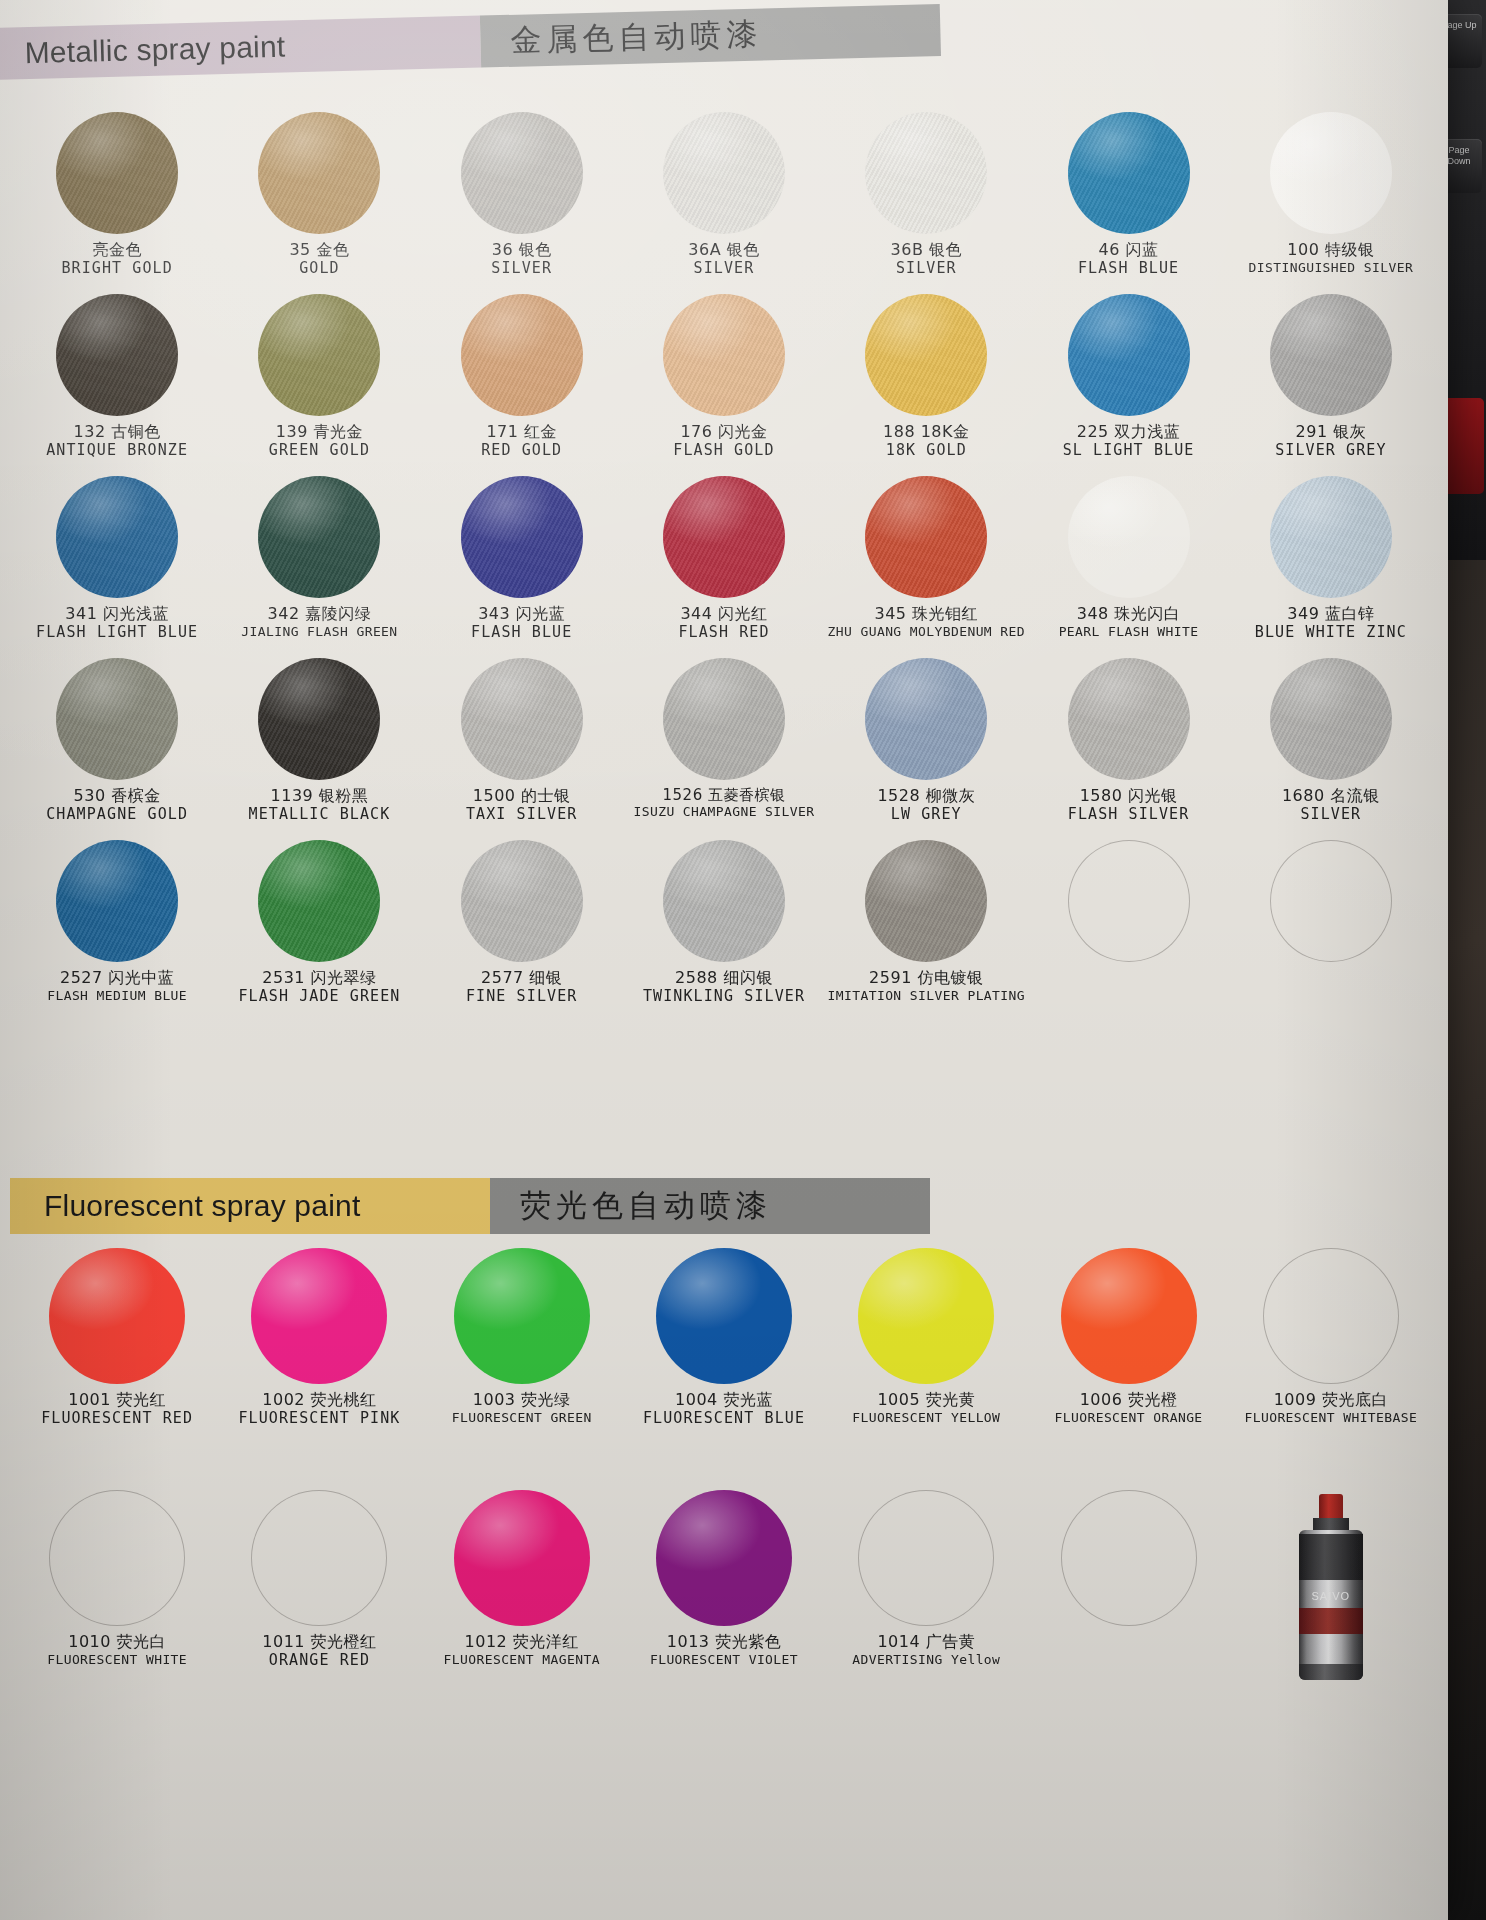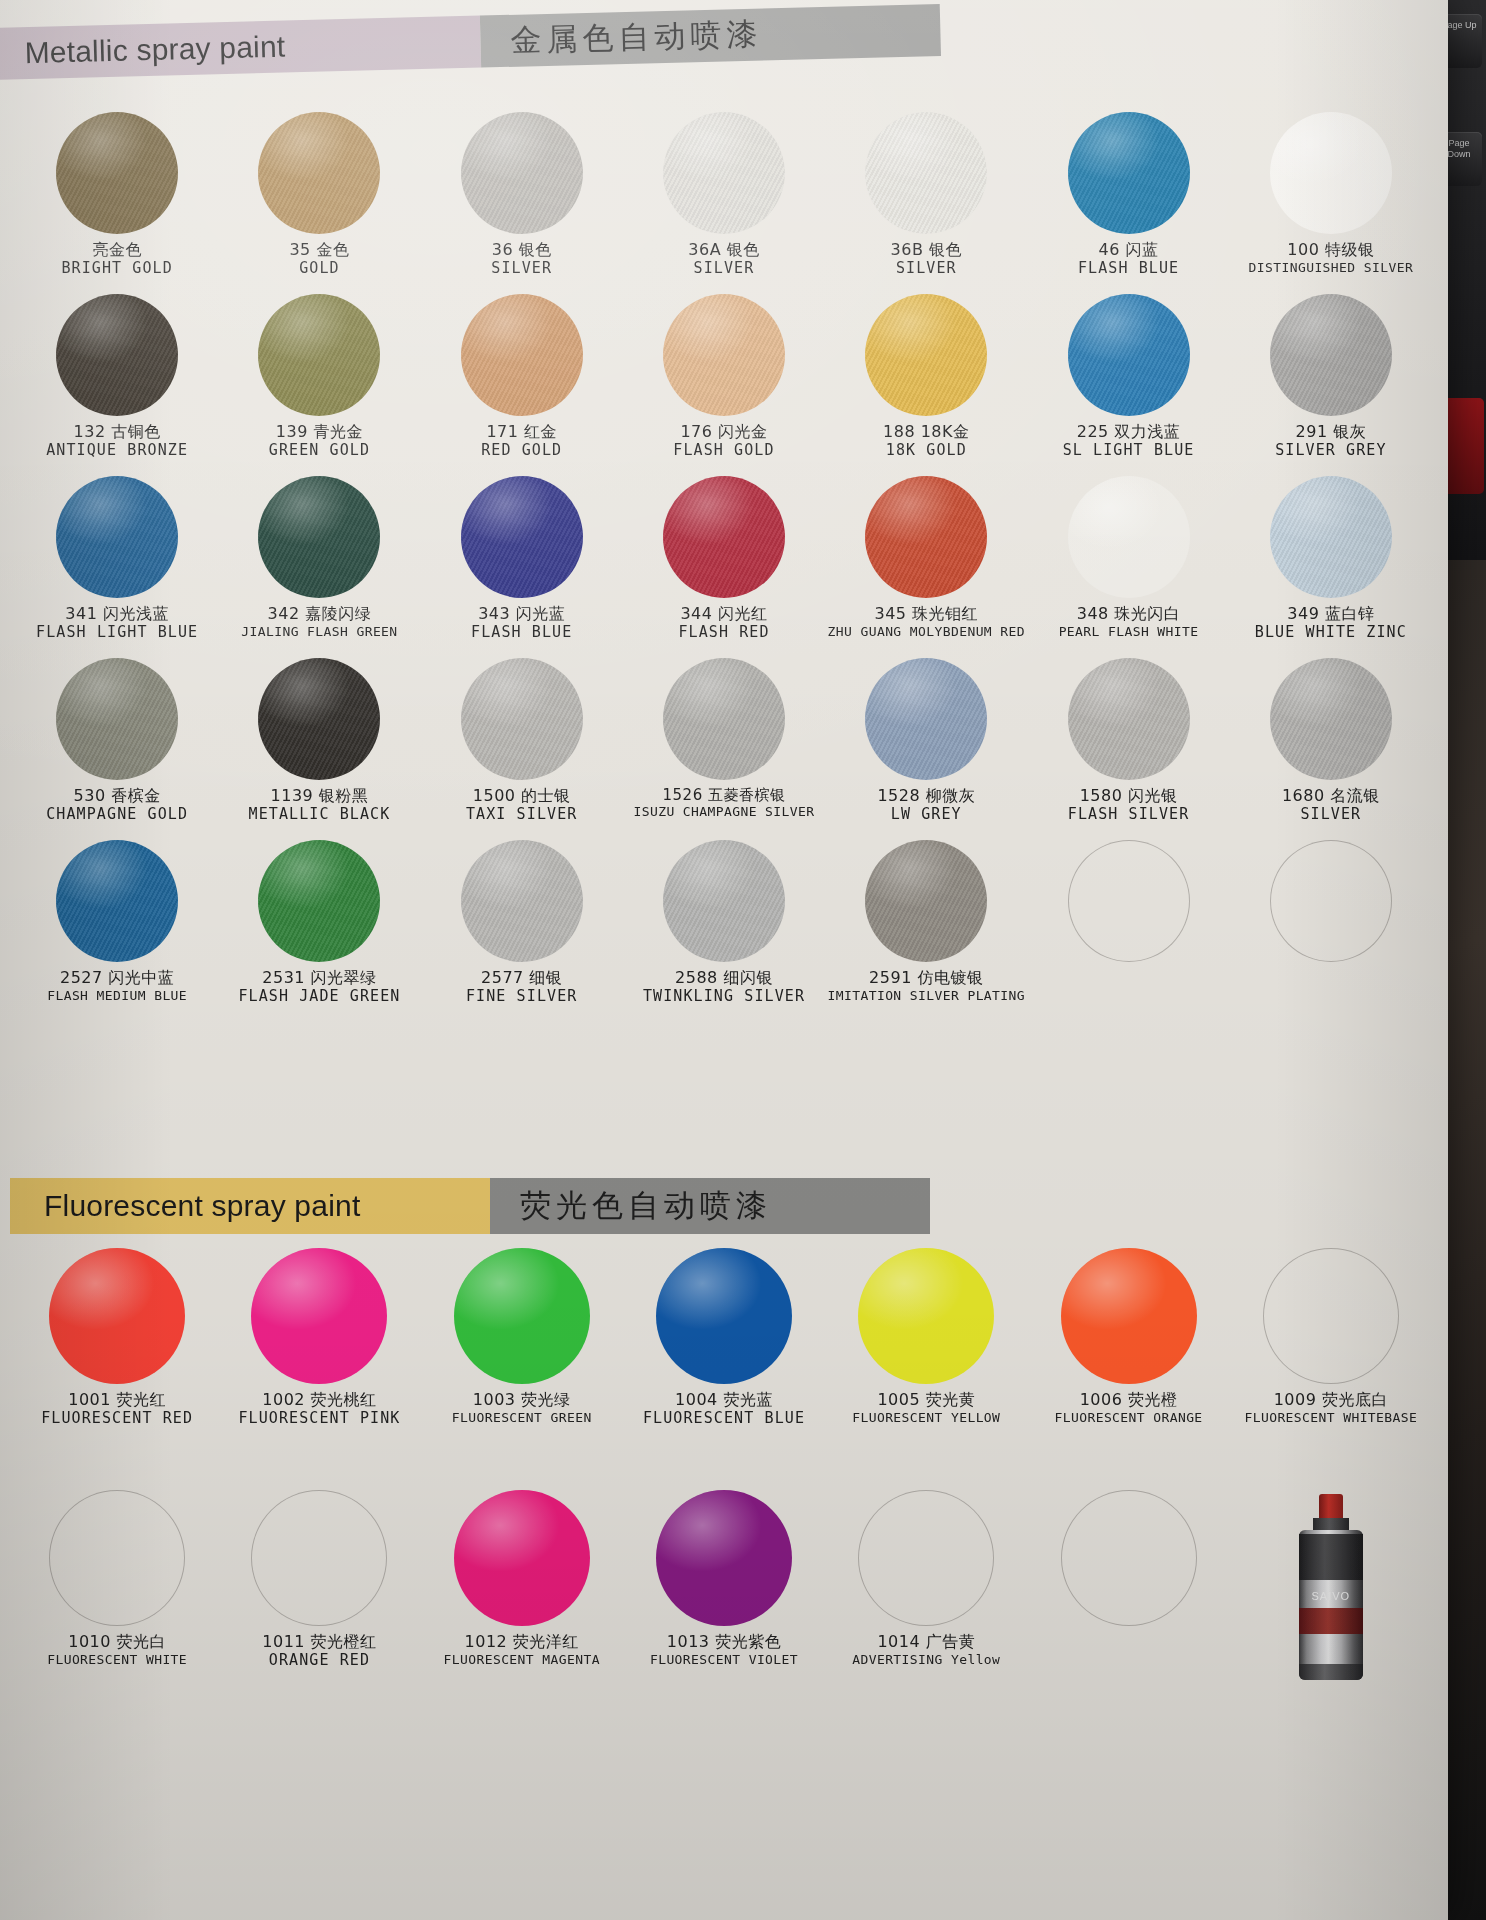--- a/index.html
+++ b/index.html
@@ -127,21 +127,21 @@
     background:linear-gradient(90deg,#5a1012,#9b2a22 45%,#4d0f10);opacity:.92;}
   .can .base{position:absolute;left:6px;top:170px;width:64px;height:16px;border-radius:0 0 6px 6px;
     background:linear-gradient(90deg,#2a2a2c,#6e6e70 40%,#232325);}
 </style>
 </head>
 <body>
 
 <div id="backdrop">
   <div class="keyboard">
     <div class="keycap" style="top:14px">Page Up</div>
-    <div class="keycap" style="top:132px">Page Down</div>
+    <div class="keycap" style="top:139px">Page Down</div>
     <div class="redkey"></div>
   </div>
 </div>
 
 <div id="page">
 
   <div class="band" id="band-metallic">
     <div class="en">Metallic spray paint</div>
     <div class="cn">金属色自动喷漆</div>
   </div>

